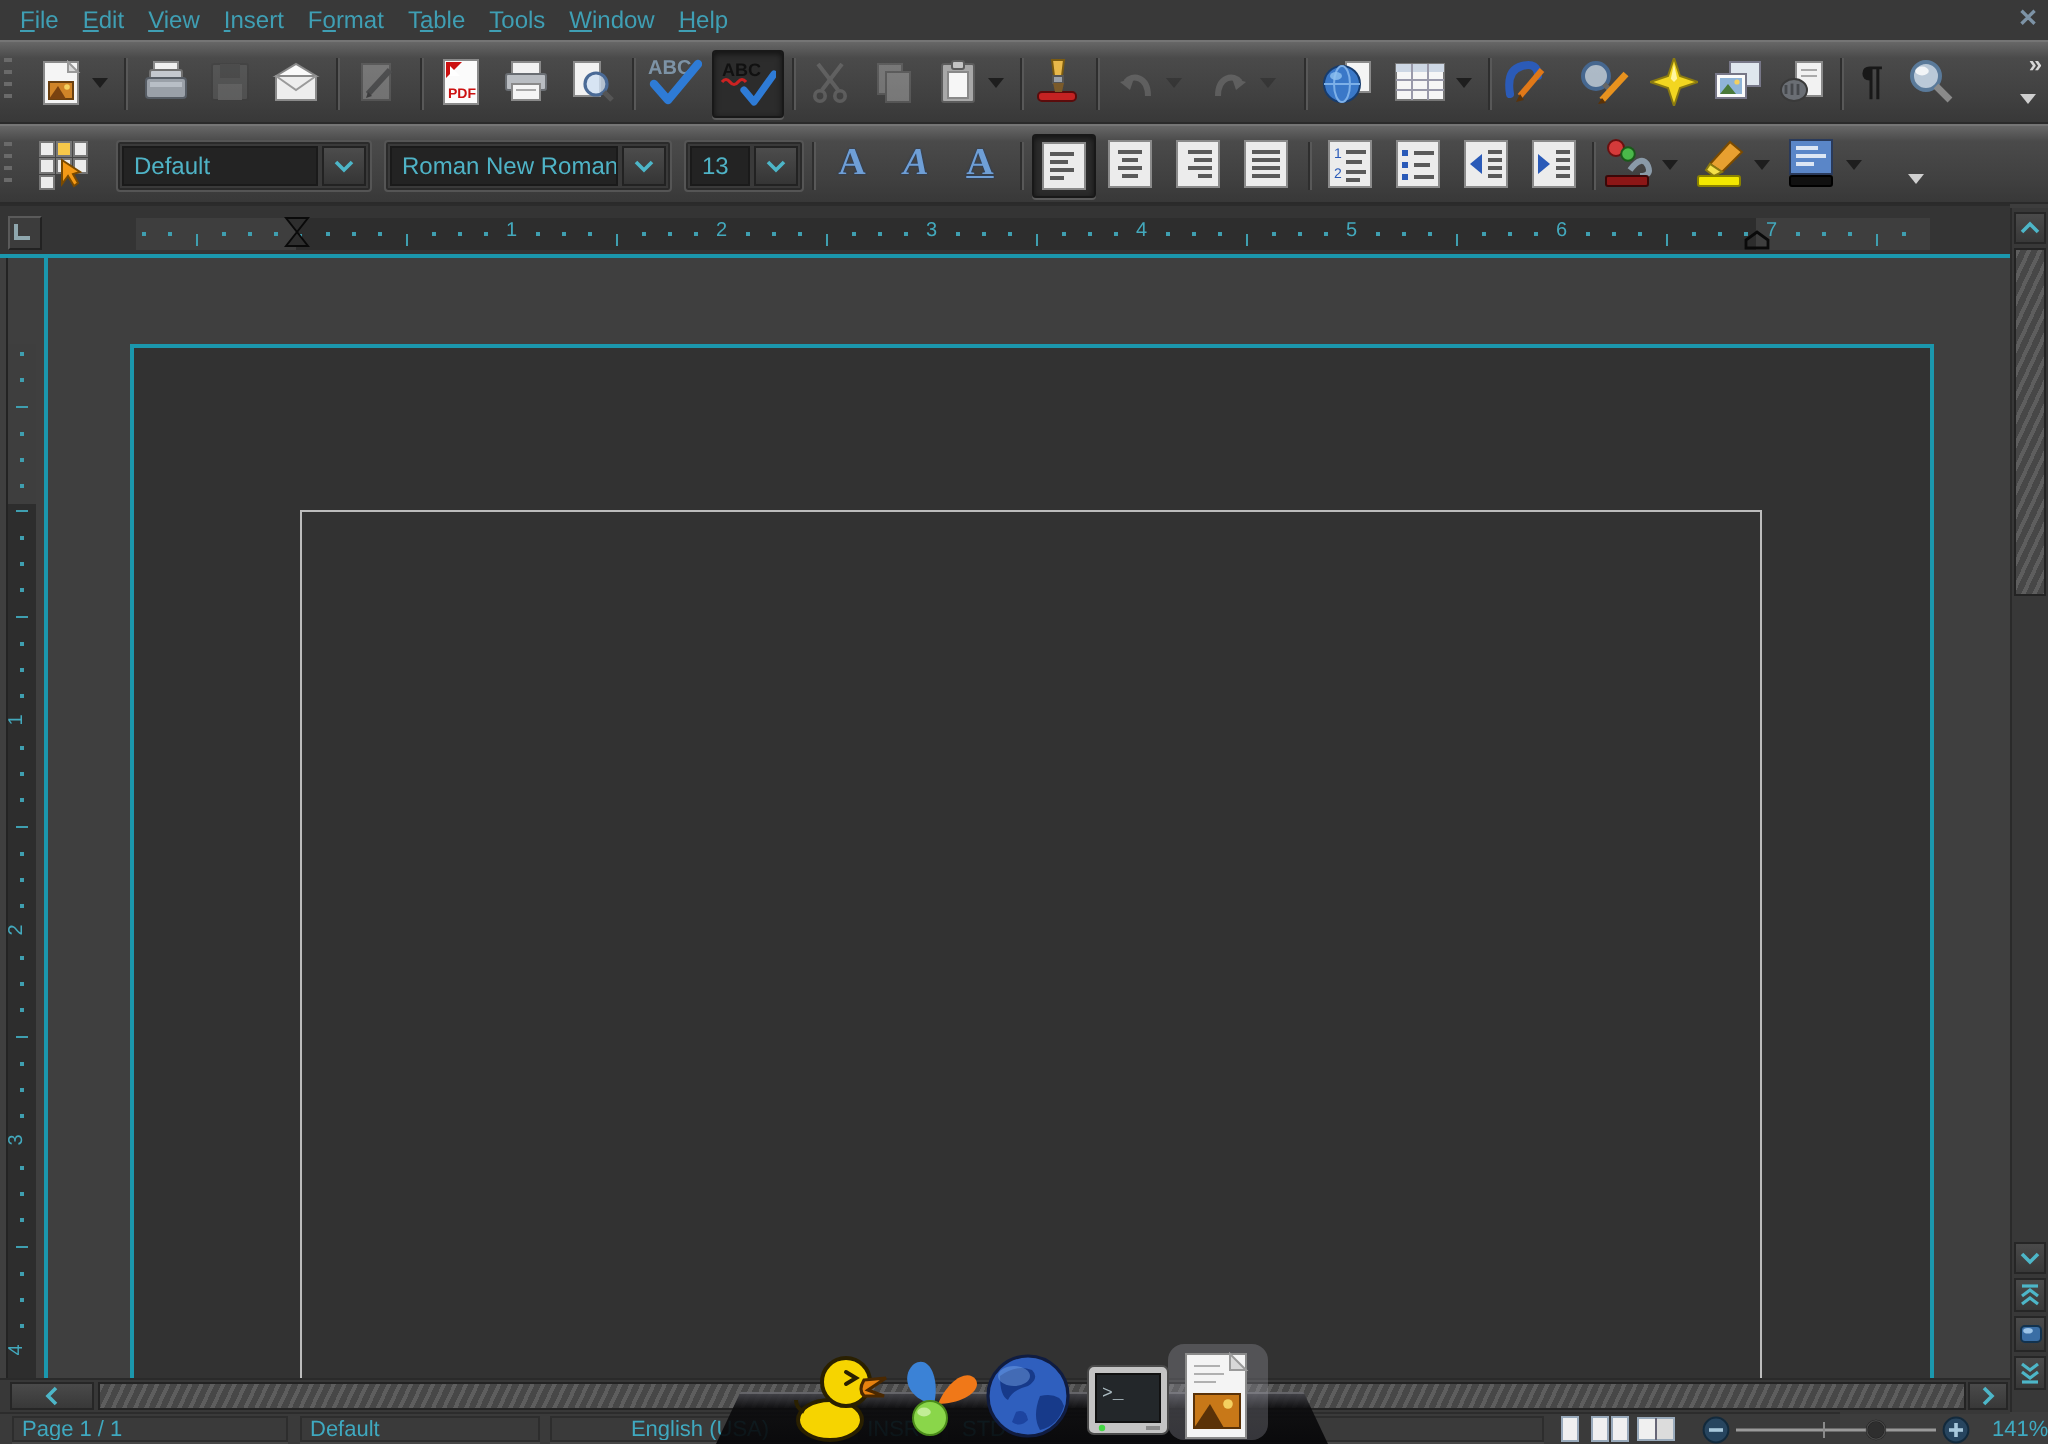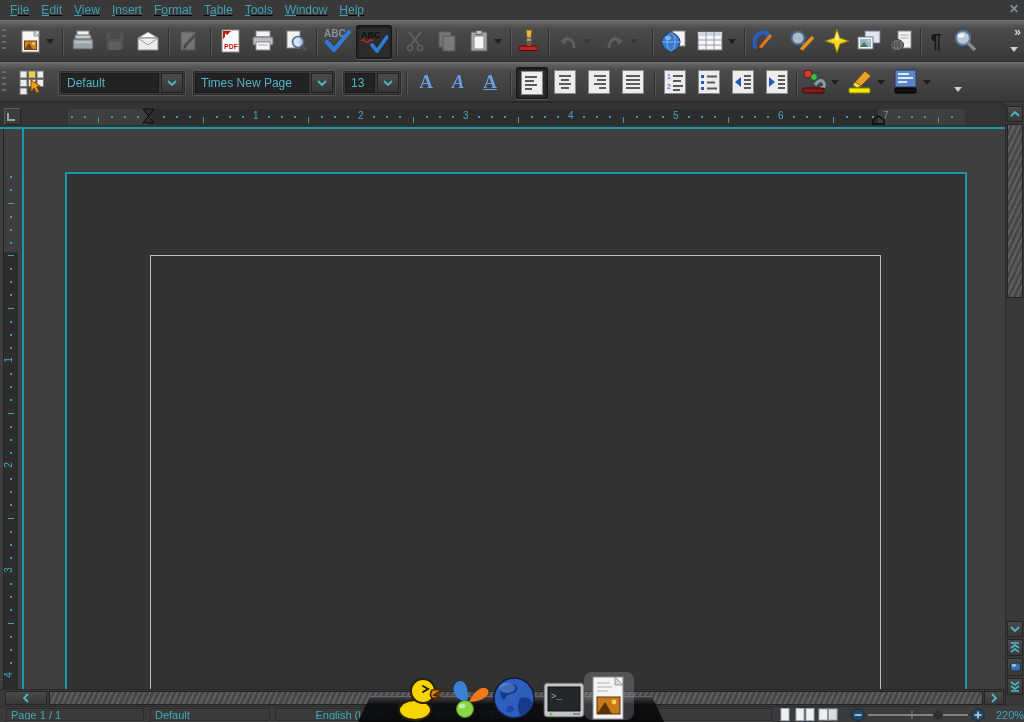--- a/index.html
+++ b/index.html
@@ -1,20 +1,20 @@
 <!DOCTYPE html>
 <html><head>
 <meta charset="utf-8">
 <style>
   html,body{margin:0;padding:0;background:#222;}
   #screen{position:relative;width:1024px;height:722px;background:#3d3d3d;overflow:hidden;
           font-family:"Liberation Sans",sans-serif;-webkit-font-smoothing:antialiased;}
   
   .menubar{position:absolute;left:0;top:0;width:1024px;height:20px;background:#393939;
-           display:flex;align-items:center;padding-left:4px;box-sizing:border-box;text-decoration:underline;}
+           display:flex;align-items:center;padding-left:4px;box-sizing:border-box;}
   .menu-item{color:#3f9fb4;font-size:12px;padding:2px 6px;cursor:default;}
   .menu-item u{text-decoration:underline;}
   .win-close{position:absolute;right:5px;top:2px;color:#7d93a6;font-size:12px;font-weight:bold;}
   
   .toolbar{position:absolute;left:0;width:1024px;box-sizing:border-box;
            background:linear-gradient(#676767,#4a4a4a 20%,#404040 70%,#383838);
            border-top:1px solid #757575;border-bottom:1px solid #2a2a2a;}
   .tb1{top:20px;height:42px;}
   .tb2{top:62px;height:40px;}
   .grip{position:absolute;left:2px;top:8px;bottom:8px;width:4px;
@@ -345,21 +345,21 @@
 
     <div class="combo" style="left:58px;width:126px;">
       <div class="field">Default</div>
       <div class="arrowbtn">
           <svg width="10" height="7">
             <polyline points="1,1 5,5 9,1" fill="none" stroke="#4db6c8" stroke-width="1.8"></polyline>
           </svg>
         </div>
     </div>
     <div class="combo" style="left:192px;width:142px;">
-      <div class="field">Times New Page</div>
+      <div class="field">Roman New Roman</div>
       <div class="arrowbtn">
           <svg width="10" height="7">
             <polyline points="1,1 5,5 9,1" fill="none" stroke="#4db6c8" stroke-width="1.8"></polyline>
           </svg>
         </div>
     </div>
     <div class="combo" style="left:342px;width:58px;">
       <div class="field">13</div>
       <div class="arrowbtn">
           <svg width="10" height="7">
@@ -733,21 +733,21 @@
           <circle cx="72" cy="7" r="4.6" fill="#2e2e2e" stroke="#111"></circle>
           <circle cx="72" cy="7" r="4.6" fill="none" stroke="#6a6a6a" stroke-width=".8" opacity=".6"></circle>
         </svg>
       <svg width="16" height="14">
           <circle cx="8" cy="7" r="6.2" fill="#27455f" stroke="#132a3c"></circle>
           <line x1="4.5" y1="7" x2="11.5" y2="7" stroke="#a8c8dc" stroke-width="1.8"></line>
           <line x1="8" y1="3.5" x2="8" y2="10.5" stroke="#a8c8dc" stroke-width="1.8"></line>
         </svg>
     </div>
     <div class="sfield" style="left:992px;width:32px;border:none;box-shadow:none;">
-        <span>220%</span>
+        <span>141%</span>
       </div>
   </div>
 
   <div class="dock">
     <div class="dock-hl"></div>
     <div class="dock-platform" style="box-shadow:inset 0 1px 0 rgba(255,255,255,.18);"></div>
 
     <svg class="dock-icon" style="left:38px;top:8px;" width="48" height="46">
         <ellipse cx="19" cy="34" rx="16" ry="10" fill="#f6d400" stroke="#2a2000" stroke-width="2"></ellipse>
         <path d="M6 30 q-4 -2 -4 -6" fill="none" stroke="#2a2000" stroke-width="2"></path>

